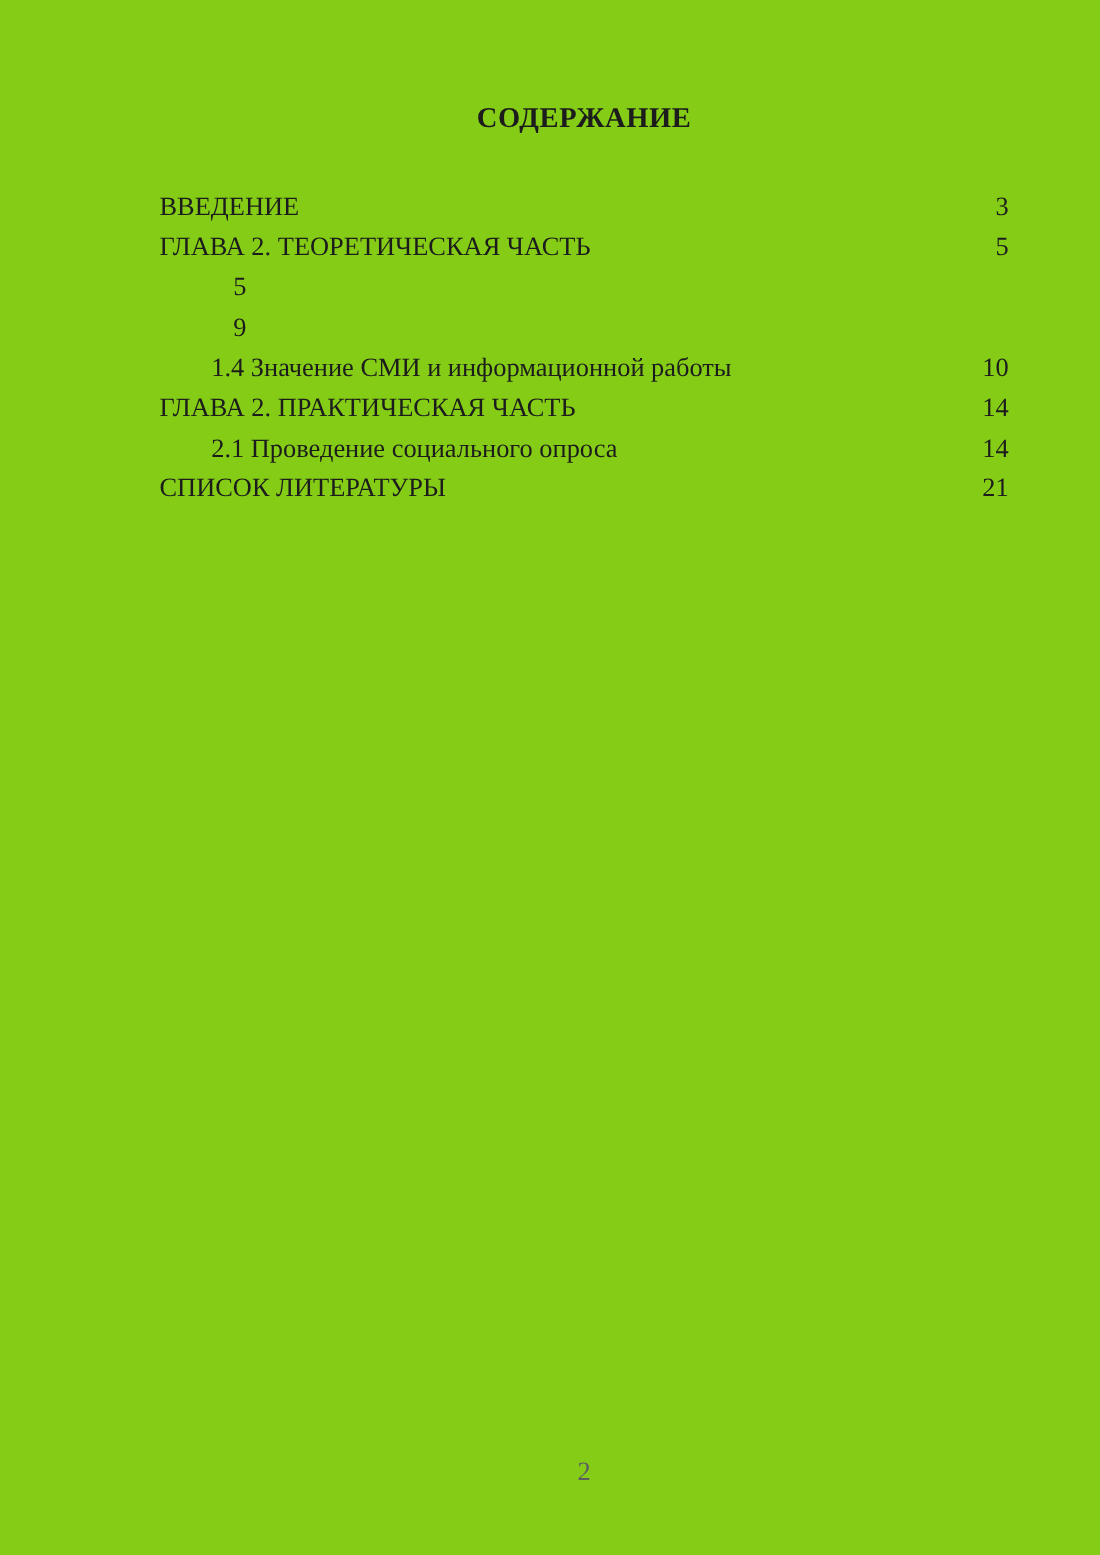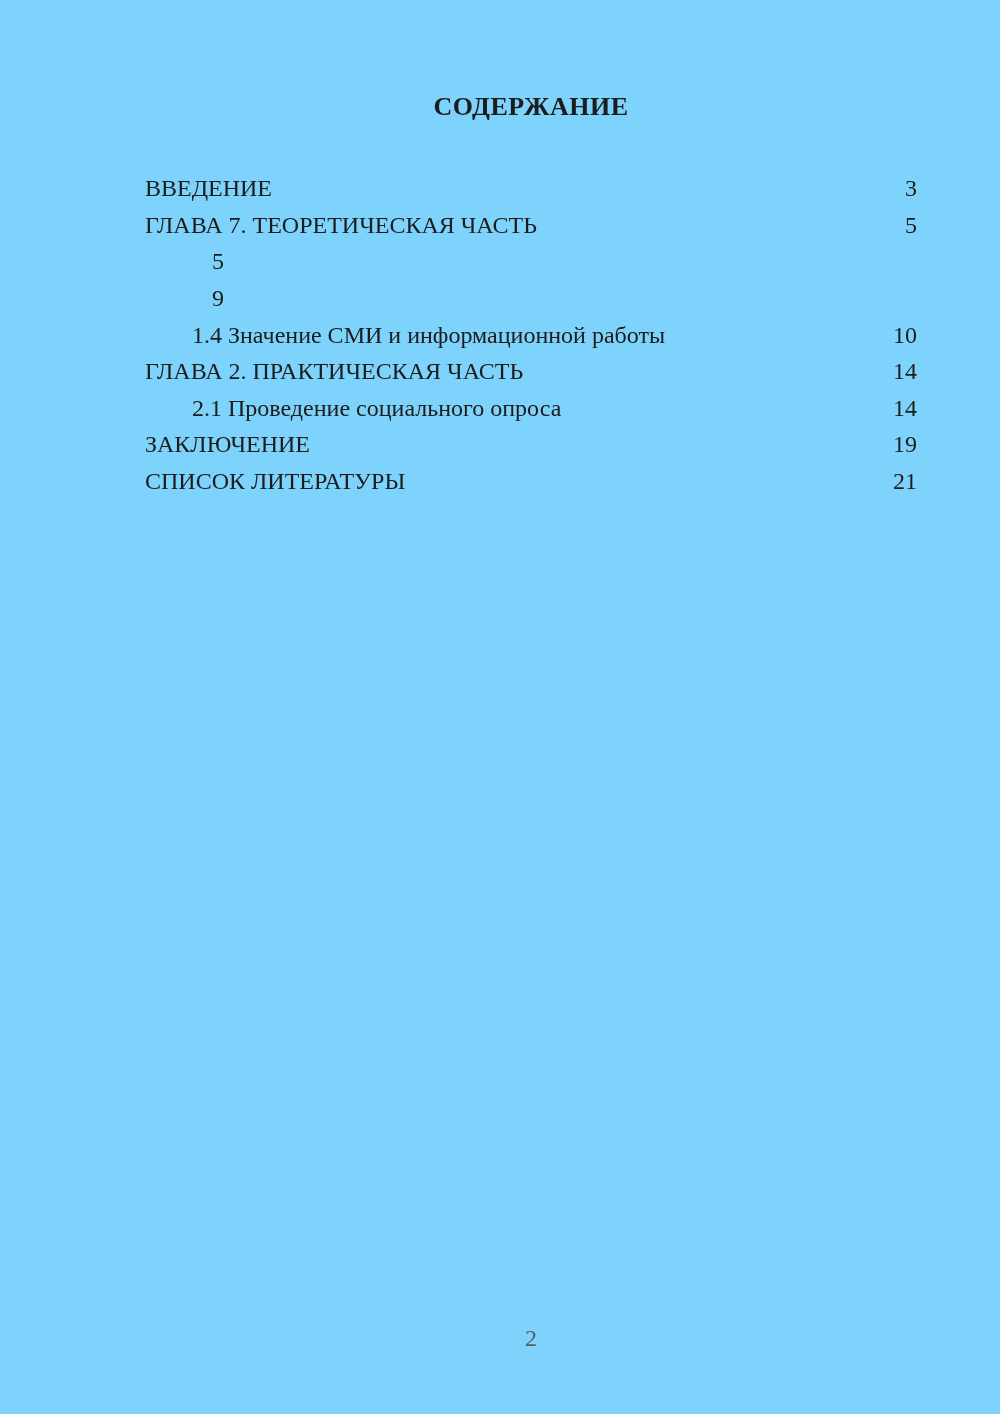--- a/index.html
+++ b/index.html
@@ -4,21 +4,21 @@
 <style>
   html, body {
     margin: 0;
     padding: 0;
     background: #ffffff;
   }
   .page {
     position: relative;
     width: 1000px;
     height: 1414px;
-    background: #7dd3fc;
+    background: #84cc16;
     color: #1c1c1c;
     font-family: "Liberation Serif", serif;
     overflow: hidden;
     margin: 0 auto;
   }
   .doc-title {
     position: absolute;
     top: 92px;
     left: 145px;
     right: 83px;
@@ -71,21 +71,21 @@
 
 <div class="page">
   <h1 class="doc-title">СОДЕРЖАНИЕ</h1>
 
   <div class="toc" id="toc">
       <div class="toc-row">
         <span class="toc-label">ВВЕДЕНИЕ</span>
         <span class="toc-page">3</span>
       </div>
       <div class="toc-row">
-        <span class="toc-label">ГЛАВА 7. ТЕОРЕТИЧЕСКАЯ ЧАСТЬ</span>
+        <span class="toc-label">ГЛАВА 2. ТЕОРЕТИЧЕСКАЯ ЧАСТЬ</span>
         <span class="toc-page">5</span>
       </div>
       <div class="toc-row sub">
         <span class="toc-page">5</span>
       </div>
       <div class="toc-row sub">
         <span class="toc-page">9</span>
       </div>
       <div class="toc-row sub">
         <span class="toc-label">1.4 Значение СМИ и информационной работы</span>
@@ -93,24 +93,20 @@
       </div>
       <div class="toc-row">
         <span class="toc-label">ГЛАВА 2. ПРАКТИЧЕСКАЯ ЧАСТЬ</span>
         <span class="toc-page">14</span>
       </div>
       <div class="toc-row sub">
         <span class="toc-label">2.1 Проведение социального опроса</span>
         <span class="toc-page">14</span>
       </div>
       <div class="toc-row">
-        <span class="toc-label">ЗАКЛЮЧЕНИЕ</span>
-        <span class="toc-page">19</span>
-      </div>
-      <div class="toc-row">
         <span class="toc-label">СПИСОК ЛИТЕРАТУРЫ</span>
         <span class="toc-page">21</span>
       </div>
     </div>
 
   <div class="footer">
     <span class="pagenum">2</span>
   </div>
 </div>
 

